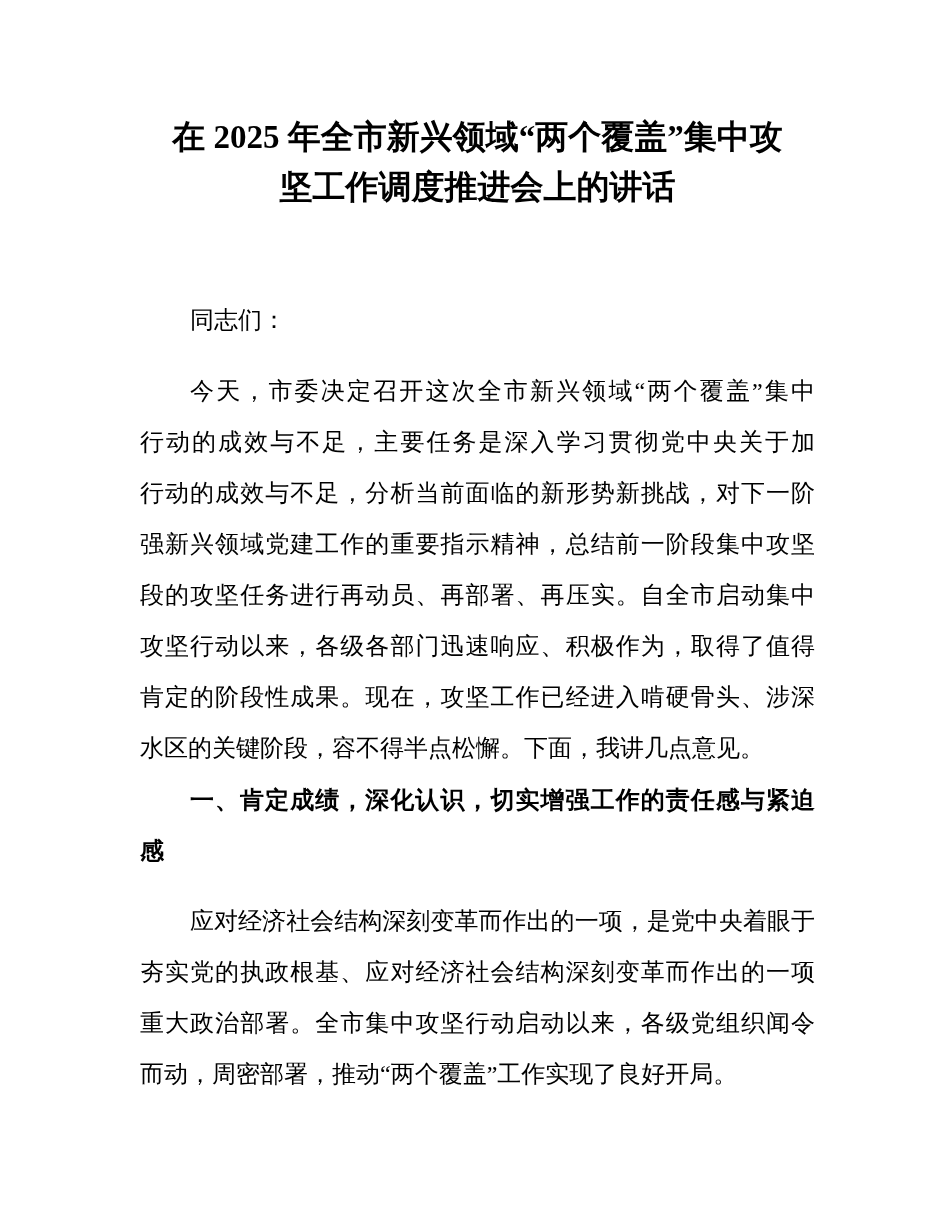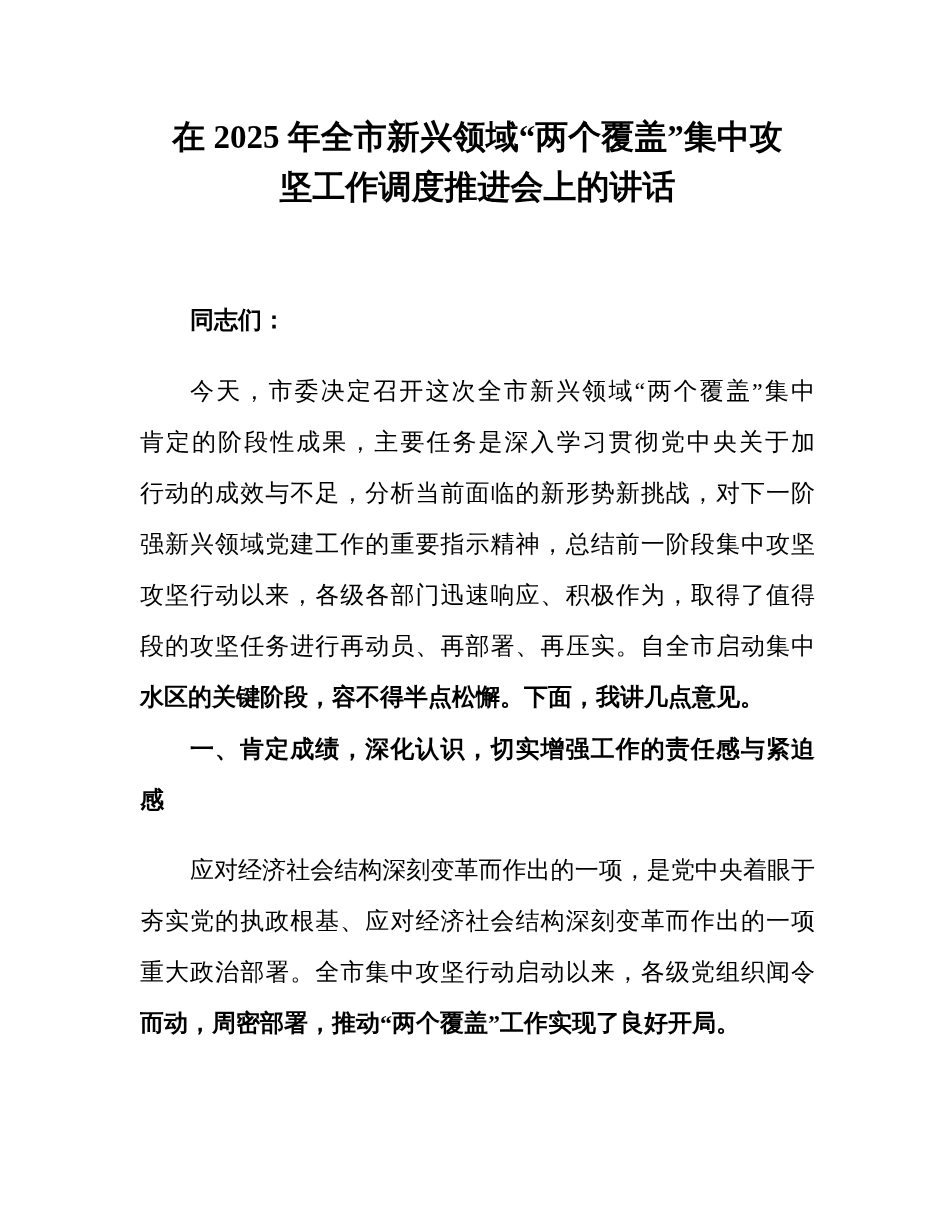--- a/index.html
+++ b/index.html
@@ -43,41 +43,42 @@
     font-weight: bold;
   }
   .line {
     line-height: 51px;
     min-height: 51px;
     text-align: justify;
     text-align-last: justify;
     text-justify: inter-character;
   }
   .line.first { padding-left: 50px; }
-  .line.last { text-align: right; text-align-last: left; font-weight: bold; }
+  .line.last { text-align: right; text-align-last: left; }
 </style>
 </head>
 <body>
 
 <div class="page">
   <h1 class="title">
       <div class="tline">在 2025 年全市新兴领域“两个覆盖”集中攻</div>
       <div class="tline">坚工作调度推进会上的讲话</div>
     </h1>
   <div class="content">
       <div class="block block-salutation">
         <div class="line first last">同志们：</div>
       </div>
       <div class="block block-body">
         <div class="line first">今天，市委决定召开这次全市新兴领域“两个覆盖”集中</div>
-        <div class="line">肯定的阶段性成果，主要任务是深入学习贯彻党中央关于加</div>
+        <div class="line">行动的成效与不足，主要任务是深入学习贯彻党中央关于加</div>
         <div class="line">行动的成效与不足，分析当前面临的新形势新挑战，对下一阶</div>
         <div class="line">强新兴领域党建工作的重要指示精神，总结前一阶段集中攻坚</div>
+        <div class="line">段的攻坚任务进行再动员、再部署、再压实。自全市启动集中</div>
         <div class="line">攻坚行动以来，各级各部门迅速响应、积极作为，取得了值得</div>
-        <div class="line">段的攻坚任务进行再动员、再部署、再压实。自全市启动集中</div>
+        <div class="line">肯定的阶段性成果。现在，攻坚工作已经进入啃硬骨头、涉深</div>
         <div class="line last">水区的关键阶段，容不得半点松懈。下面，我讲几点意见。</div>
       </div>
       <div class="block block-heading">
         <div class="line first">一、肯定成绩，深化认识，切实增强工作的责任感与紧迫</div>
         <div class="line last">感</div>
       </div>
       <div class="block block-body">
         <div class="line first">应对经济社会结构深刻变革而作出的一项，是党中央着眼于</div>
         <div class="line">夯实党的执政根基、应对经济社会结构深刻变革而作出的一项</div>
         <div class="line">重大政治部署。全市集中攻坚行动启动以来，各级党组织闻令</div>

